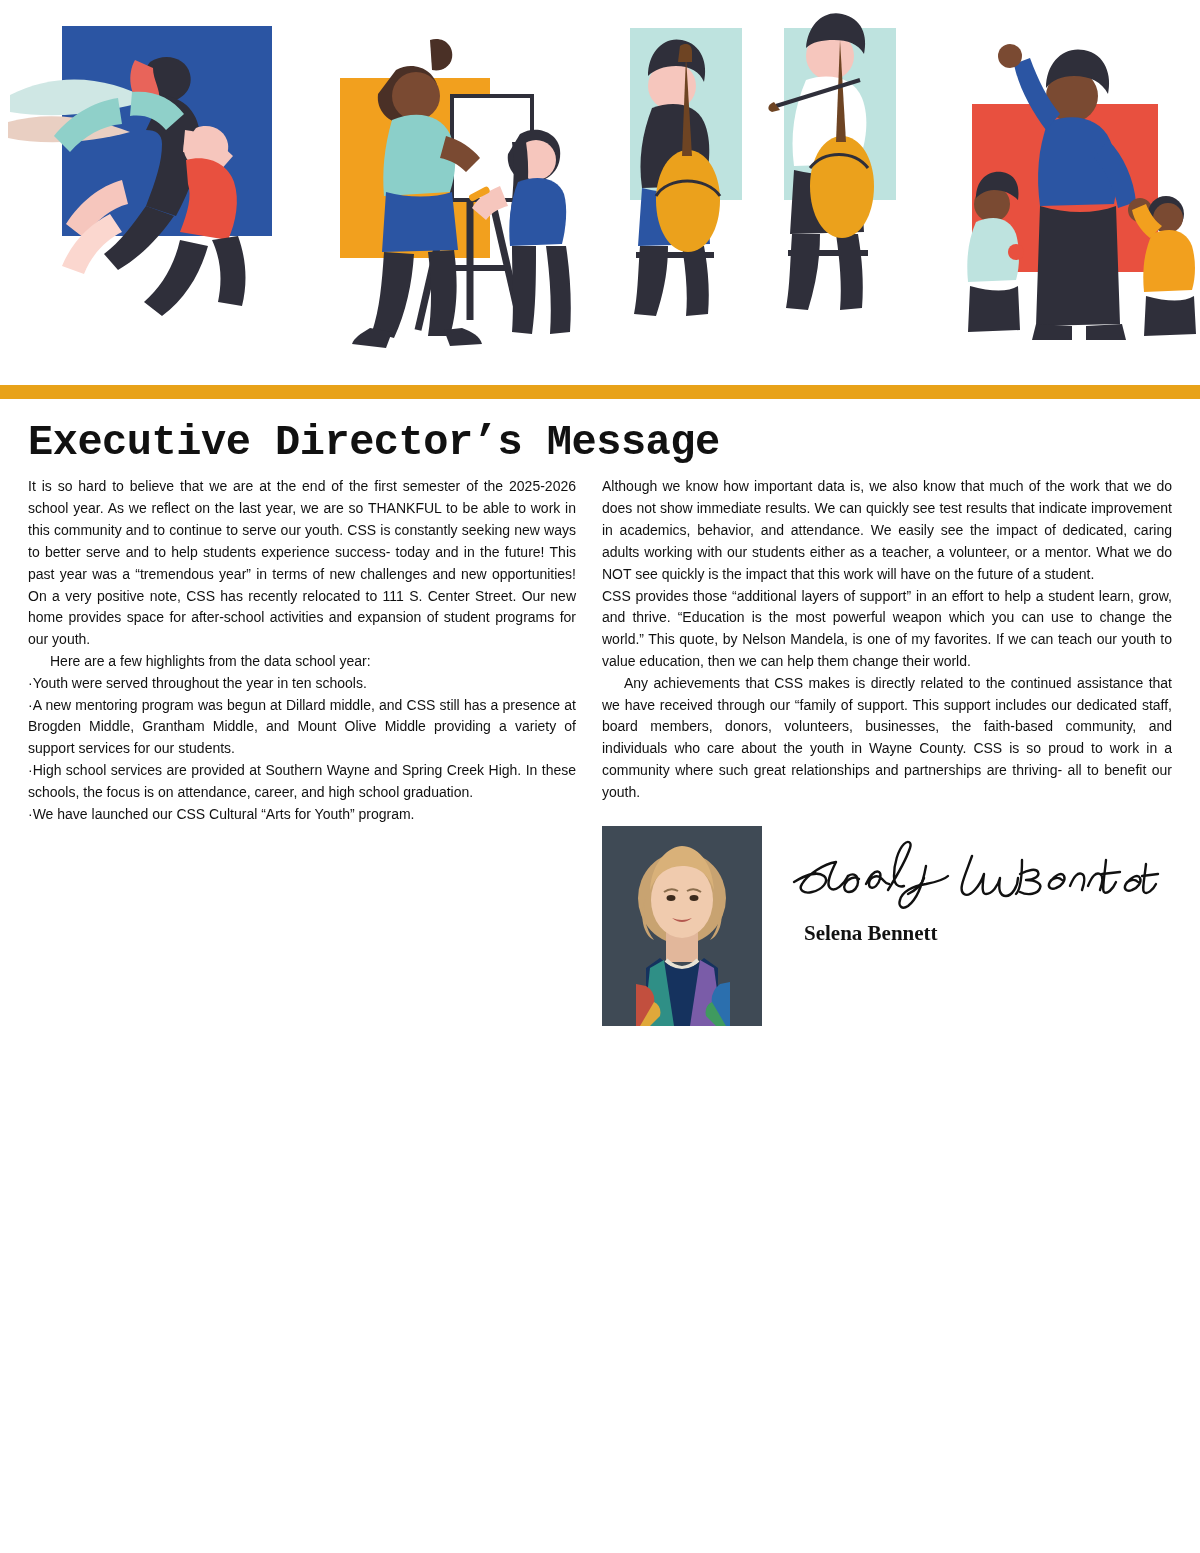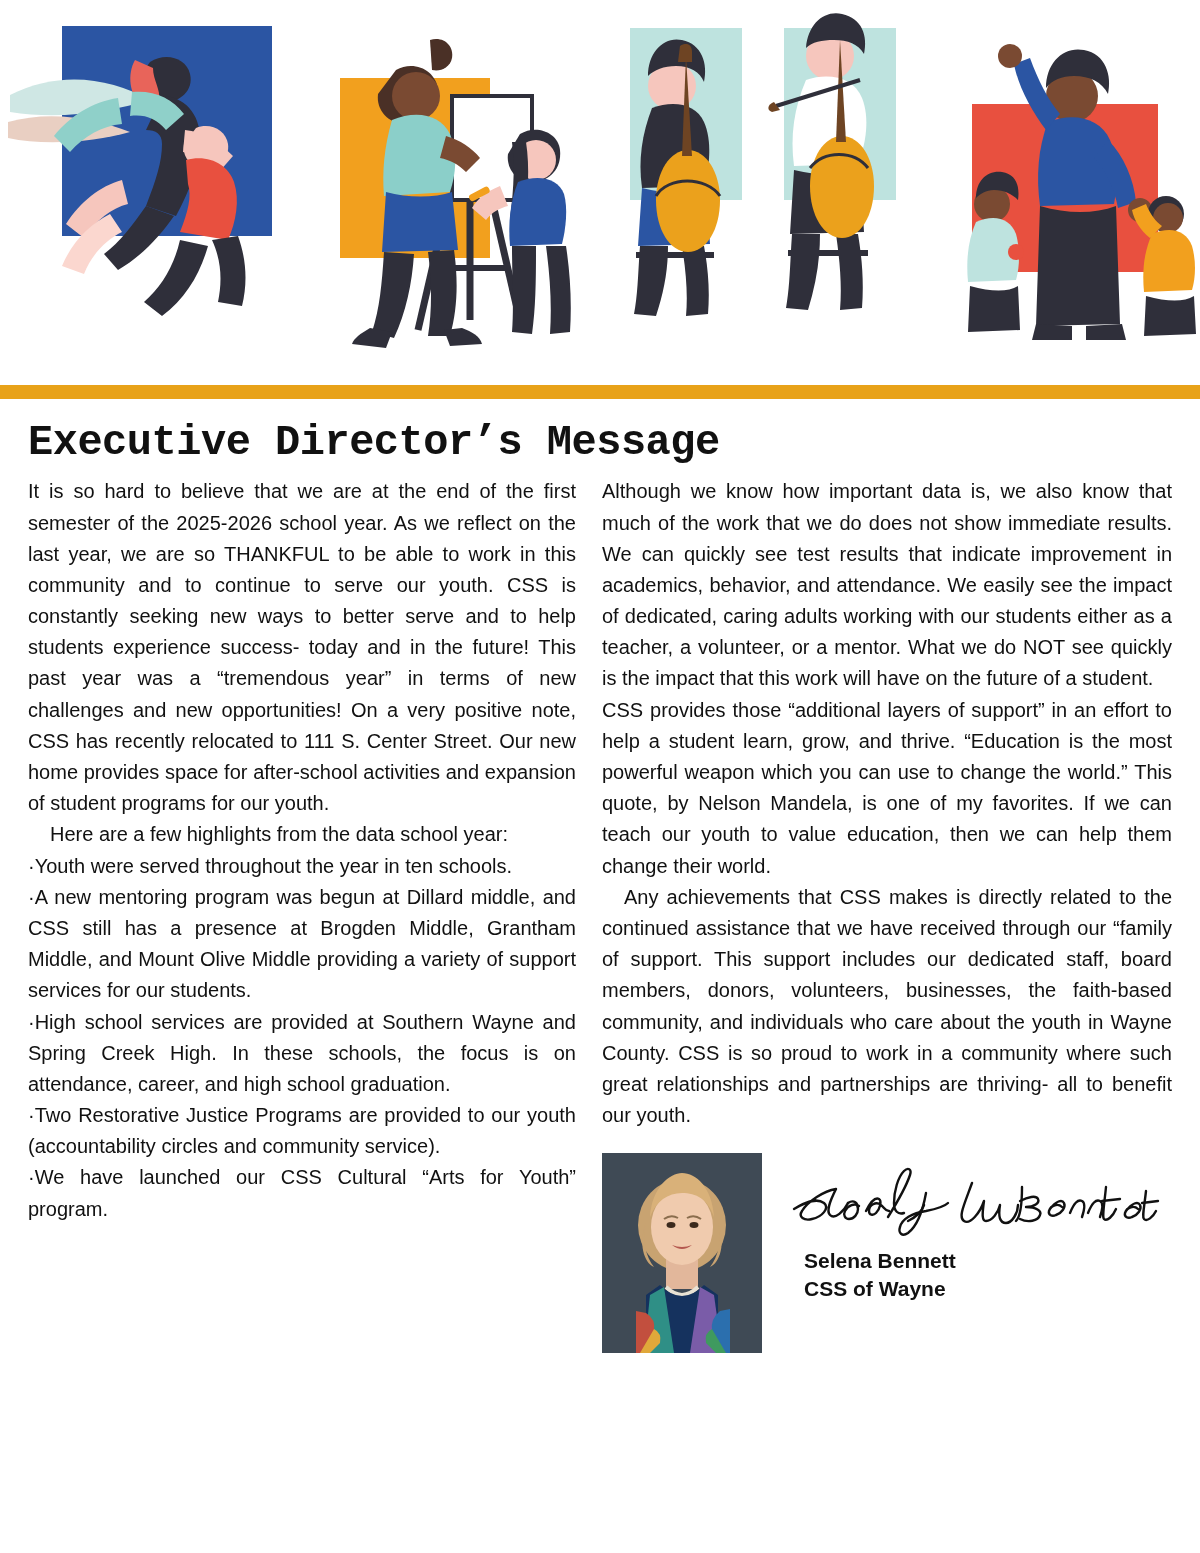--- a/index.html
+++ b/index.html
@@ -56,21 +56,21 @@
     display: flex;
     gap: 26px;
     padding: 0 28px;
     align-items: flex-start;
   }
   .col {
     width: 570px;
   }
   .col p {
     margin: 0;
-    font-size: 20px;
+    font-size: 14px;
     line-height: 1.56;
     text-align: justify;
     text-justify: inter-word;
     color: #111111;
   }
   .col p.noj { text-align: left; }
   .indent { text-indent: 22px; }
 
   
   .sig-block {
@@ -98,20 +98,21 @@
   }
   .sig-names {
     margin-top: 2px;
     padding-left: 28px;
   }
   .sig-names div {
     font-size: 21px;
     font-weight: bold;
     line-height: 1.33;
     color: #111111;
+    font-family: Liberation Serif, serif;
   }
 </style>
 </head>
 <body>
 
 <div class="hero">
   <svg width="1200" height="385" viewBox="0 0 1200 385" xmlns="http://www.w3.org/2000/svg">
     <rect x="0" y="0" width="1200" height="385" fill="#ffffff"></rect>
 
     <g>
@@ -255,21 +256,20 @@
 </div>
 
 <div class="columns">
 
   <div class="col">
     <p>It is so hard to believe that we are at the end of the first semester of the 2025-2026 school year. As we reflect on the last year, we are so THANKFUL to be able to work in this community and to continue to serve our youth. CSS is constantly seeking new ways to better serve and to help students experience success- today and in the future! This past year was a “tremendous year” in terms of new challenges and new opportunities! On a very positive note, CSS has recently relocated to 111 S. Center Street. Our new home provides space for after-school activities and expansion of student programs for our youth.</p>
     <p class="indent noj">Here are a few highlights from the data school year:</p>
     <p class="noj">·Youth were served throughout the year in ten schools.</p>
     <p>·A new mentoring program was begun at Dillard middle, and CSS still has a presence at Brogden Middle, Grantham Middle, and Mount Olive Middle providing a variety of support services for our students.</p>
     <p>·High school services are provided at Southern Wayne and Spring Creek High. In these schools, the focus is on attendance, career, and high school graduation.</p>
-    <p>·Two Restorative Justice Programs are provided to our youth (accountability circles and community service).</p>
     <p>·We have launched our CSS Cultural “Arts for Youth” program.</p>
   </div>
 
   <div class="col">
     <p>Although we know how important data is, we also know that much of the work that we do does not show immediate results. We can quickly see test results that indicate improvement in academics, behavior, and attendance. We easily see the impact of dedicated, caring adults working with our students either as a teacher, a volunteer, or a mentor. What we do NOT see quickly is the impact that this work will have on the future of a student.</p>
     <p> CSS provides those “additional layers of support” in an effort to help a student learn, grow, and thrive. “Education is the most powerful weapon which you can use to change the world.” This quote, by Nelson Mandela, is one of my favorites. If we can teach our youth to value education, then we can help them change their world.</p>
     <p class="indent">Any achievements that CSS makes is directly related to the continued assistance that we have received through our “family of support. This support includes our dedicated staff, board members, donors, volunteers, businesses, the faith-based community, and individuals who care about the youth in Wayne County. CSS is so proud to work in a community where such great relationships and partnerships are thriving- all to benefit our youth.</p>
 
     <div class="sig-block">
       <div class="headshot">
@@ -323,18 +323,17 @@
             <path d="M312 50 c4 -10 8 -14 12 -12 c4 2 2 10 0 16"></path>
             <path d="M330 24 c-2 20 -4 30 -2 32 c3 3 9 -3 12 -10"></path>
             <path d="M326 38 l18 -2"></path>
             <path d="M350 48 c6 -8 12 -10 14 -6 c2 4 -2 10 -8 12 c-4 2 -8 0 -7 -4 c2 -6 9 -8 13 -4"></path>
             <path d="M370 28 c-2 18 -4 26 -2 28 c3 3 9 -2 12 -8"></path>
             <path d="M366 40 l16 -2"></path>
           </g>
         </svg>
         <div class="sig-names">
           <div>Selena Bennett</div>
-          <div>CSS of Wayne</div>
         </div>
       </div>
     </div>
   </div>
 </div>
 
 </body></html>

